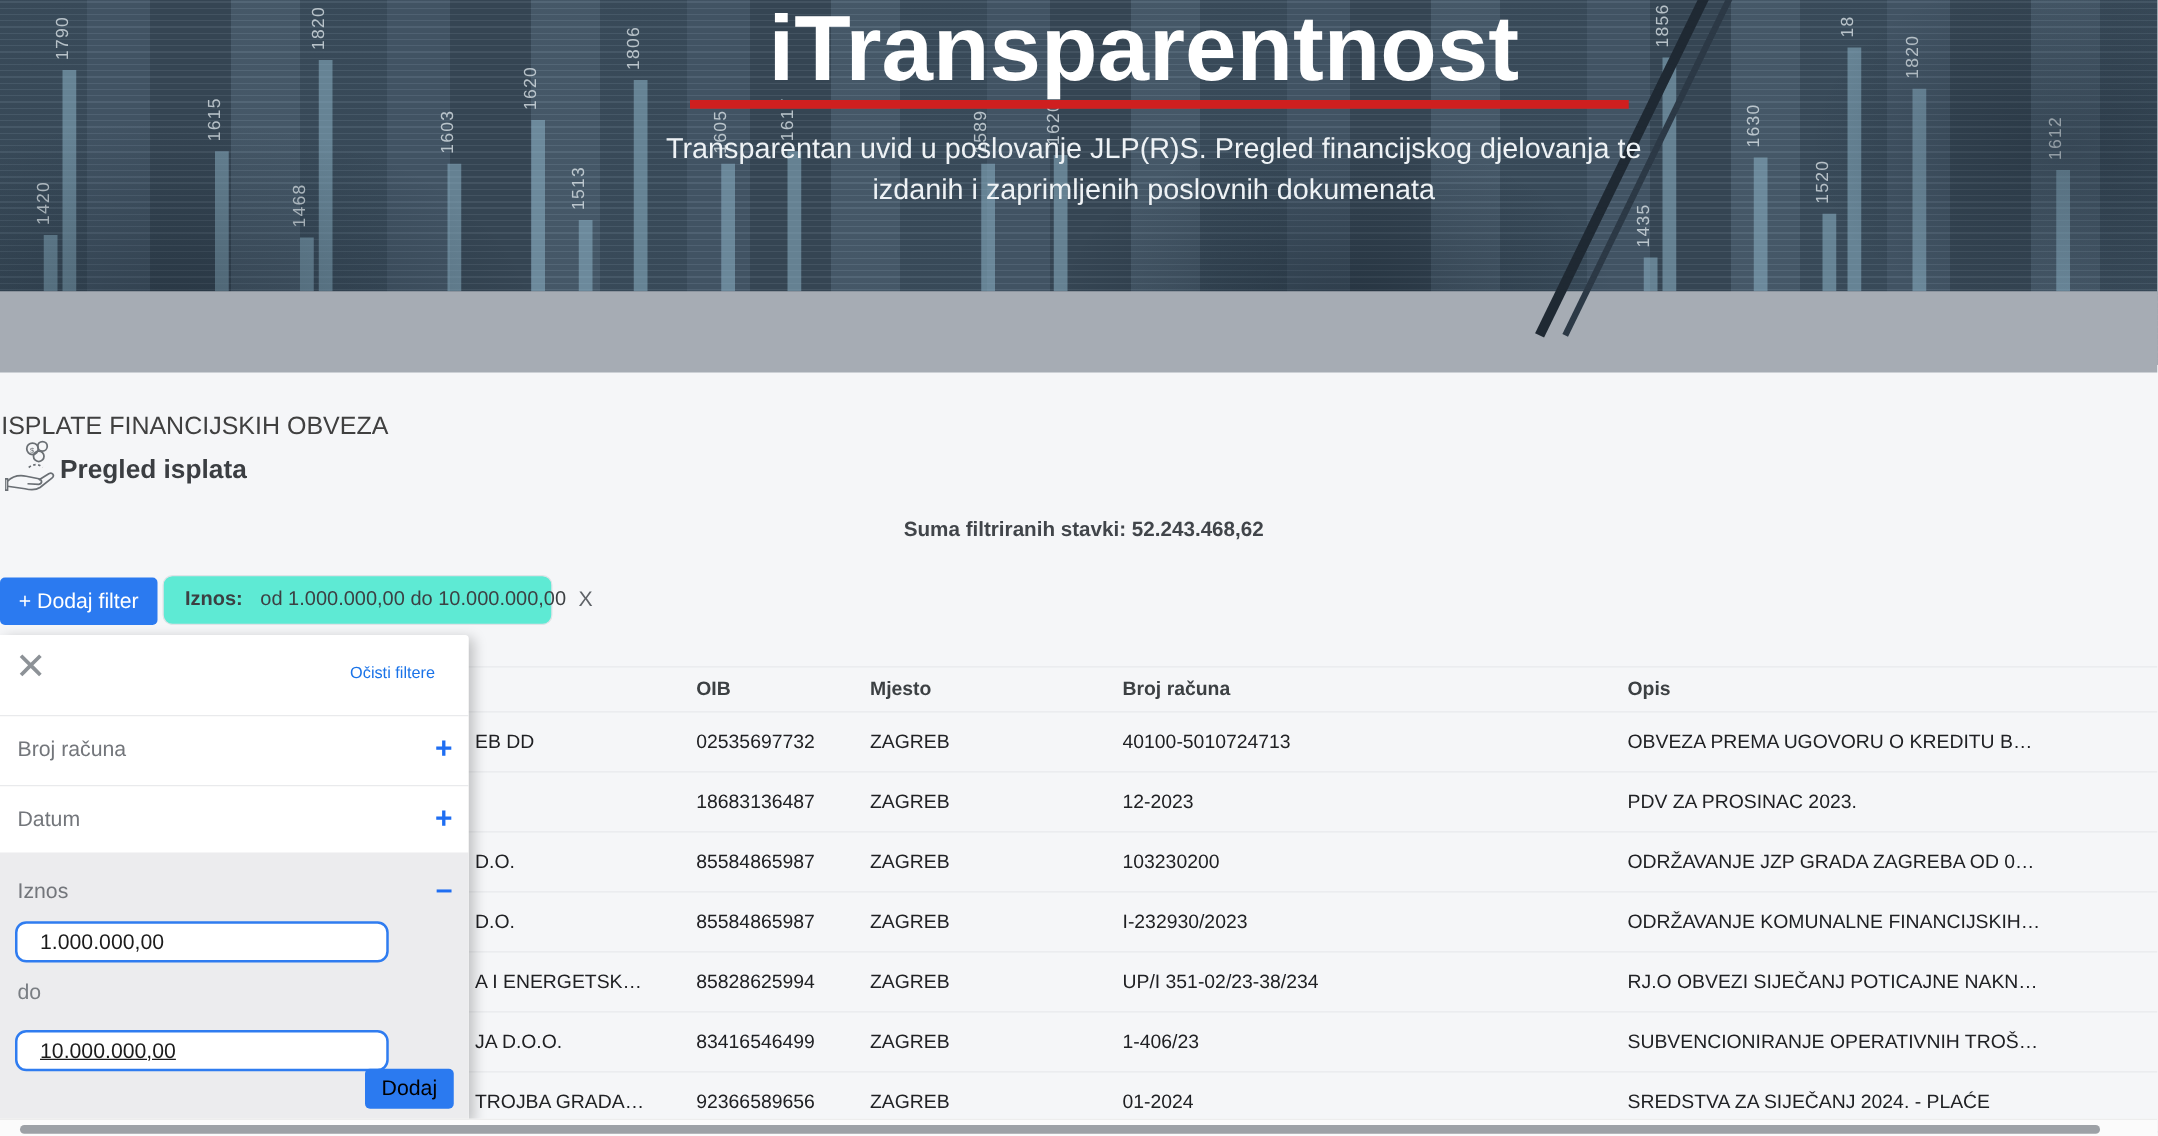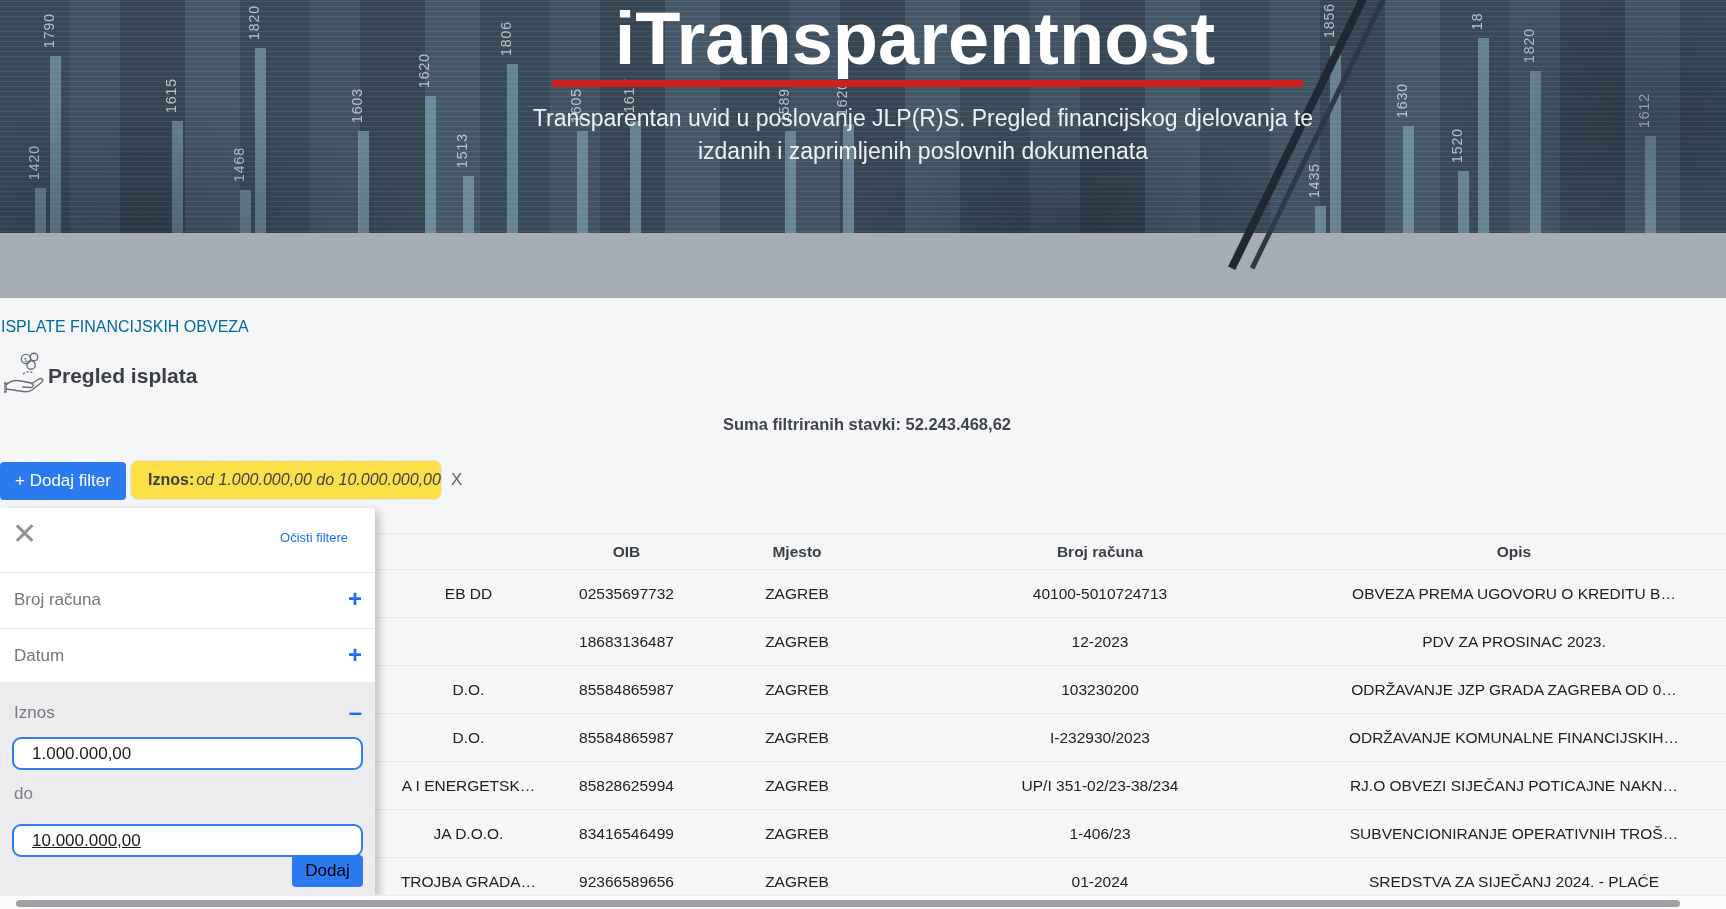--- a/index.html
+++ b/index.html
@@ -32,65 +32,65 @@
   .hero-title{
     position:absolute;left:0;top:-4px;width:1830px;text-align:center;z-index:3;
     color:#ffffff;font-size:74px;font-weight:bold;letter-spacing:0px;
   }
   .hero-underline{position:absolute;left:552px;top:80px;width:751px;height:7px;background:#cf1f1f;z-index:3;}
   .hero-sub{position:absolute;left:60px;top:102px;width:1726px;text-align:center;z-index:3;
     color:#eef2f5;font-size:23px;line-height:33px;}
   
   .grayband{position:absolute;left:0;top:233px;width:1726px;height:65px;background:#a6acb4;}
   
-  .section-label{position:absolute;left:1px;top:318px;color:#0369a1;font-size:16px;}
+  .section-label{position:absolute;left:1px;top:330px;color:#404040;font-size:20px;}
   .page-title{position:absolute;left:48px;top:364px;color:#3b3e42;font-size:21px;font-weight:bold;}
   .hand-icon{position:absolute;left:4px;top:352px;}
   .suma{position:absolute;left:0;top:415px;width:1734px;text-align:center;
     color:#41454a;font-size:16.5px;font-weight:bold;}
   
   .add-filter-btn{
     position:absolute;left:0;top:462px;height:38px;padding:0 15px;border:none;
     background:#2b7af0;color:#fff;font-size:17px;border-radius:4px;cursor:pointer;
     font-family:inherit;
   }
   .chip{
     position:absolute;left:130px;top:460px;height:40px;width:312px;box-sizing:border-box;
-    background:#fde047;border:1px solid #e0e3e7;border-radius:8px;
+    background:#5eead4;border:1px solid #e0e3e7;border-radius:8px;
     display:flex;align-items:center;font-size:16px;color:#3c4043;
   }
   .chip .chip-name{font-weight:bold;margin-left:17px;}
-  .chip .chip-val{margin-left:2px;white-space:nowrap;font-style:italic;}
+  .chip .chip-val{margin-left:14px;white-space:nowrap;}
   .chip .chip-sep{width:1px;height:40px;background:#e0e3e7;margin-left:10px;}
   .chip .chip-x{width:49px;text-align:center;color:#5f6368;font-size:17px;cursor:pointer;}
   
   .tbl{position:absolute;left:0;top:533px;width:1726px;z-index:1;}
   .trow{
     display:grid;grid-template-columns:557px 139px 202px 404px 1fr;
     align-items:center;height:47px;border-bottom:1px solid #e7e9ec;
-    font-size:15.5px;color:#202124;background:transparent;text-align:center;
+    font-size:15.5px;color:#202124;background:transparent;
   }
   .trow.head{height:35px;font-weight:bold;color:#3c4043;border-top:1px solid #e7e9ec;font-size:15.5px;}
   .trow > div{white-space:nowrap;overflow:hidden;}
   .trow .c-name{padding-left:380px;}
   .trow:last-child{border-bottom:1px solid #c9ccd0;}
   
   .panel{
     position:absolute;left:0;top:508px;width:375px;height:389px;background:#fff;z-index:5;
     box-shadow:4px 3px 10px rgba(0,0,0,.22);border-radius:0 3px 3px 3px;overflow:hidden;
   }
   .panel .close{position:absolute;left:12px;top:8px;font-size:30px;color:#8d9297;cursor:pointer;line-height:36px;}
   .panel .clear{position:absolute;right:27px;top:22px;font-size:13px;color:#1a73e8;cursor:pointer;text-decoration:none;}
   .panel .p-divider{position:absolute;left:0;width:375px;height:1px;background:#e9eaec;}
   .p-row{position:absolute;left:0;width:375px;height:56px;}
   .p-row .p-label{position:absolute;left:14px;top:17px;font-size:17px;color:#73767b;}
   .p-row .p-act{position:absolute;right:13px;top:12px;font-size:24px;font-weight:bold;color:#1f6ef2;cursor:pointer;}
   .p-gray{position:absolute;left:0;top:174px;width:375px;height:215px;background:#ececee;}
   .p-input{
-    position:absolute;left:12px;width:351px;height:33px;box-sizing:border-box;
+    position:absolute;left:12px;width:299px;height:33px;box-sizing:border-box;
     border:2px solid #2f7cf0;border-radius:9px;background:#fff;
     font-size:17px;color:#1b1b1b;padding:0 18px;font-family:inherit;outline:none;
   }
   .p-do{position:absolute;left:14px;top:276px;font-size:17px;color:#7a7e83;}
   .p-add{
     position:absolute;left:292px;top:347px;width:71px;height:32px;border:none;border-radius:4px;
     background:#2b7af0;color:#000000;font-size:17px;cursor:pointer;font-family:inherit;
   }
   
   .hscroll{position:absolute;left:0;top:895px;width:1726px;height:14px;background:#fbfbfb;border-top:1px solid #ededed;z-index:6;}

